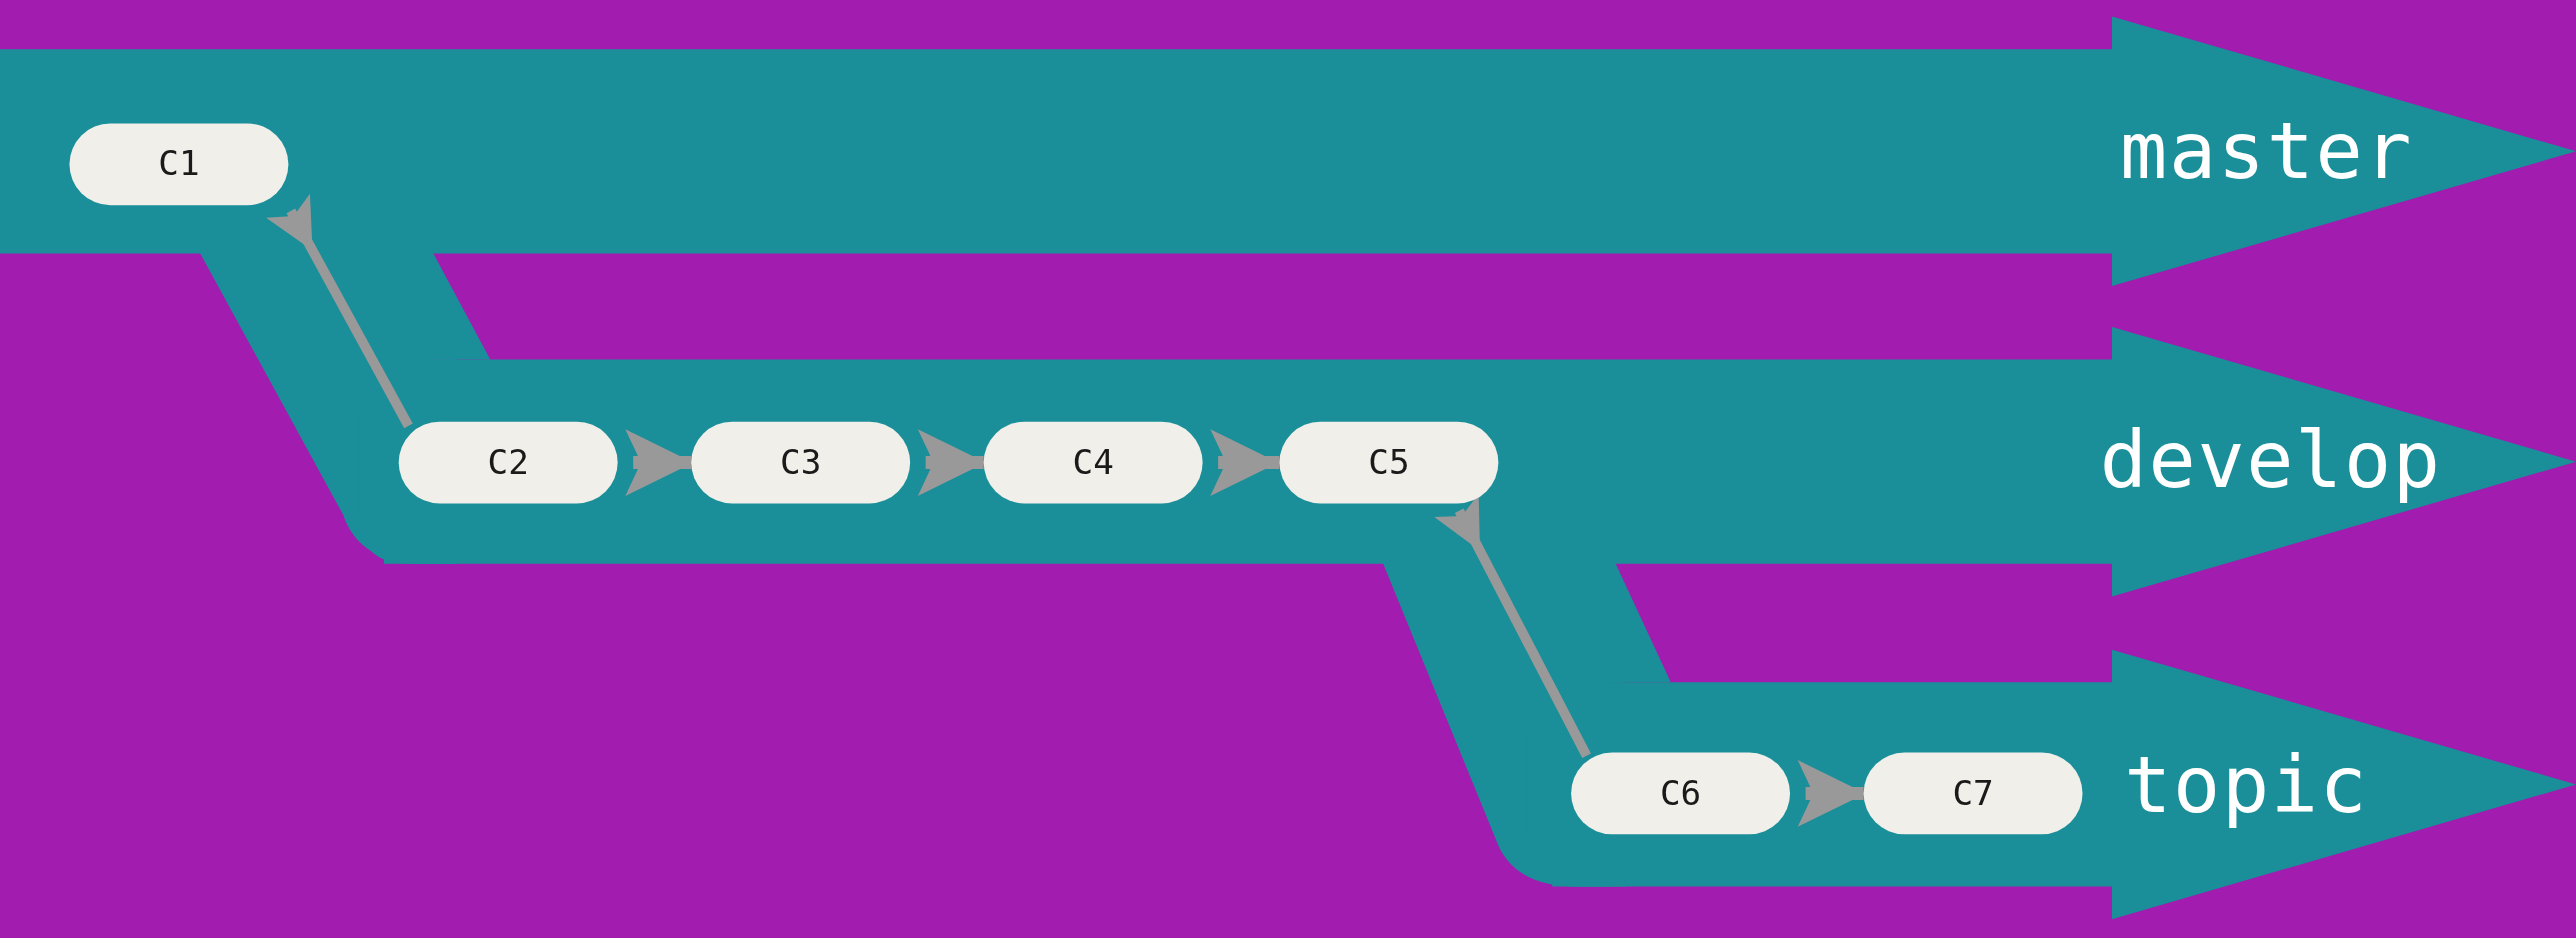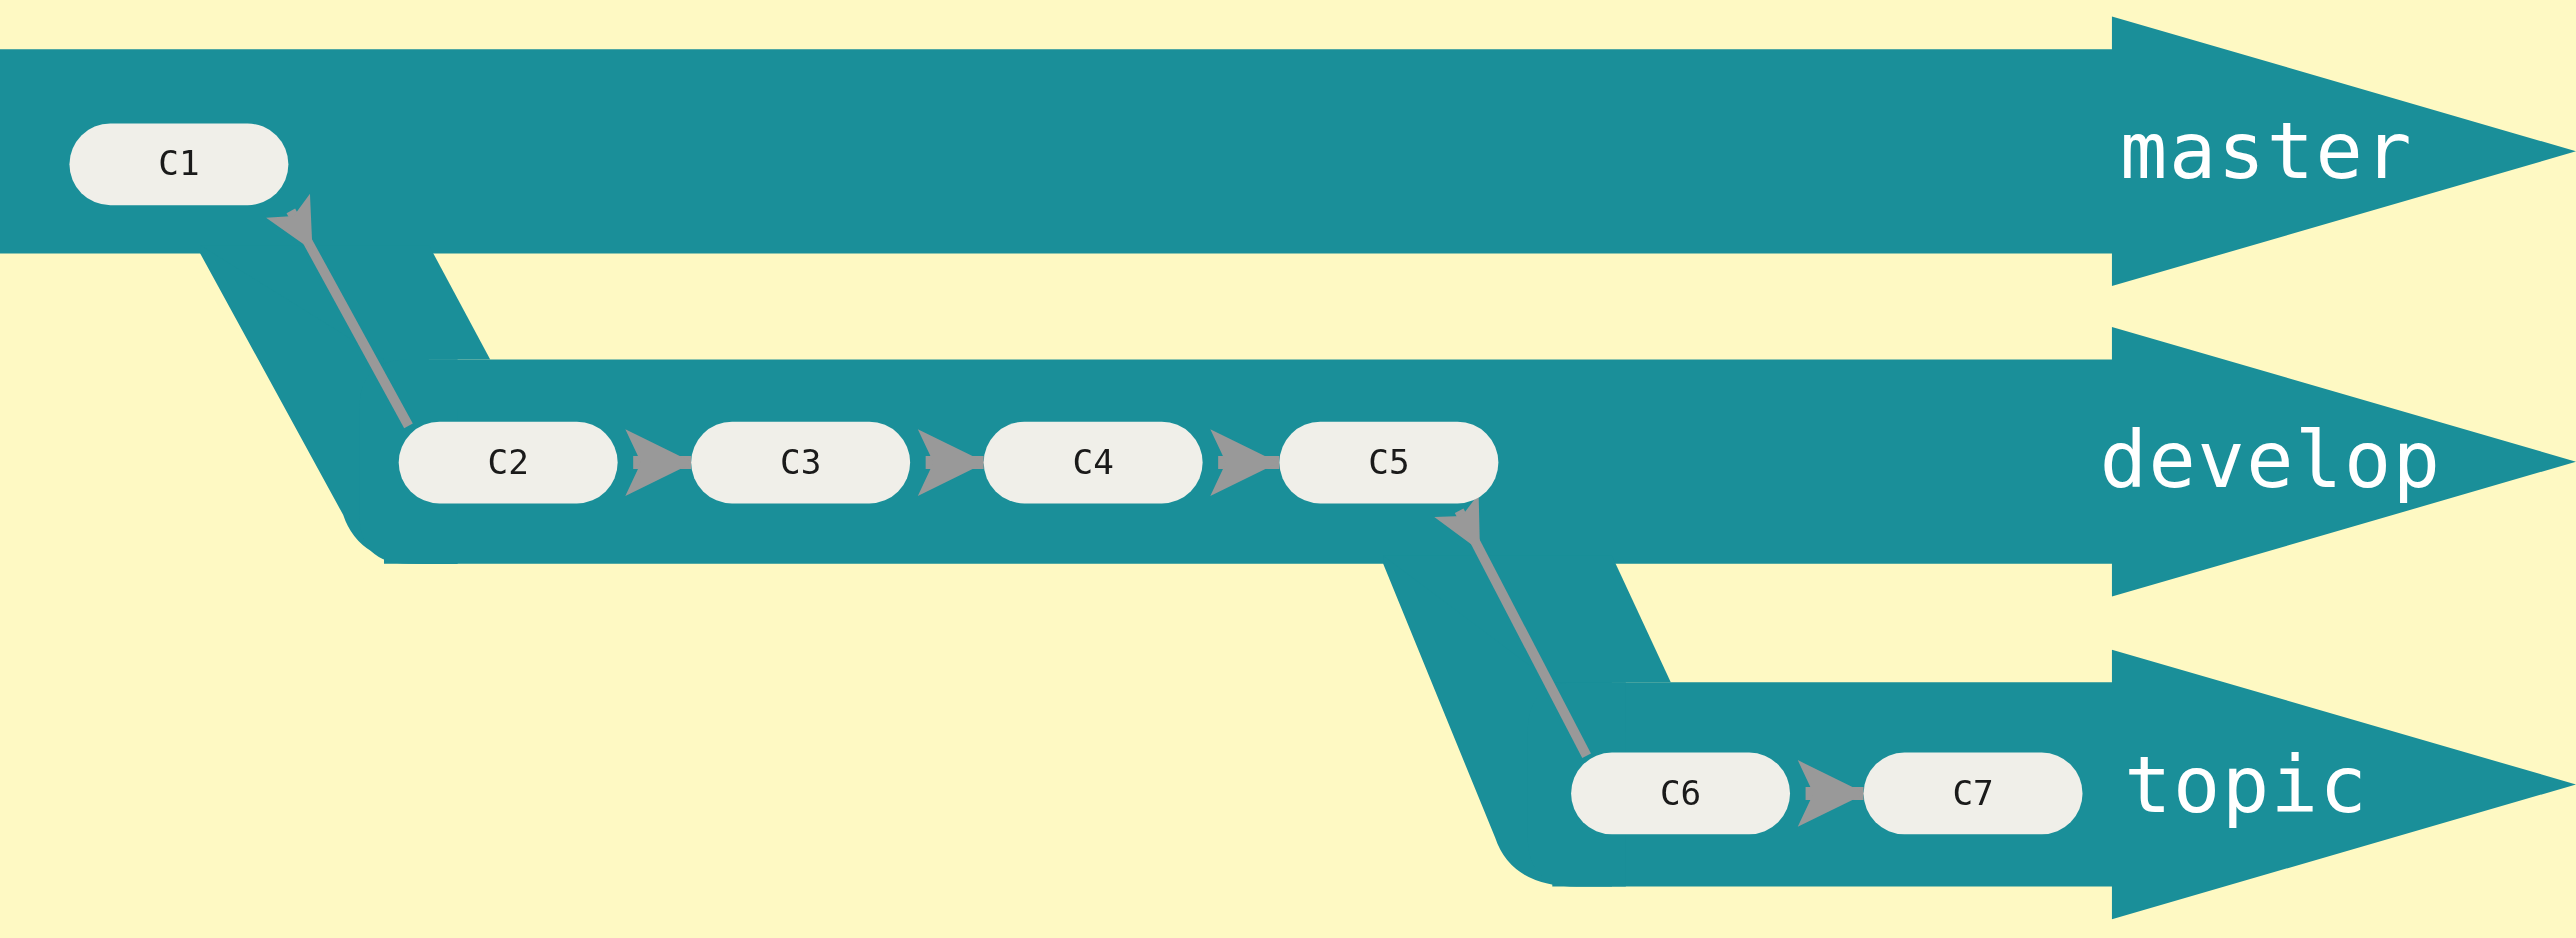--- a/index.html
+++ b/index.html
@@ -4,21 +4,21 @@
 <style>
   html, body {
     margin: 0;
     padding: 0;
     background: #000000;
   }
   #stage {
     position: relative;
     width: 2576px;
     height: 939px;
-    background: #fef9c3;
+    background: #a21caf;
     overflow: hidden;
     font-family: "DejaVu Sans Mono", monospace;
   }
   #diagram {
     position: absolute;
     top: 0;
     left: 0;
     width: 2576px;
     height: 939px;
     display: block;

